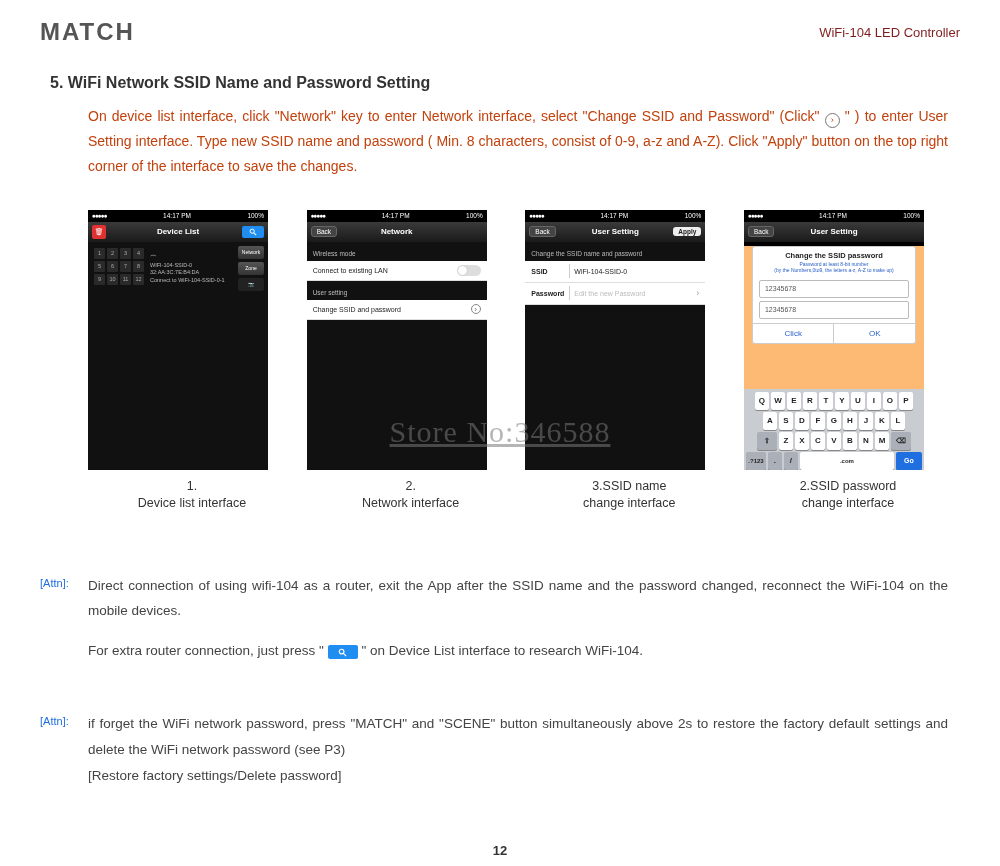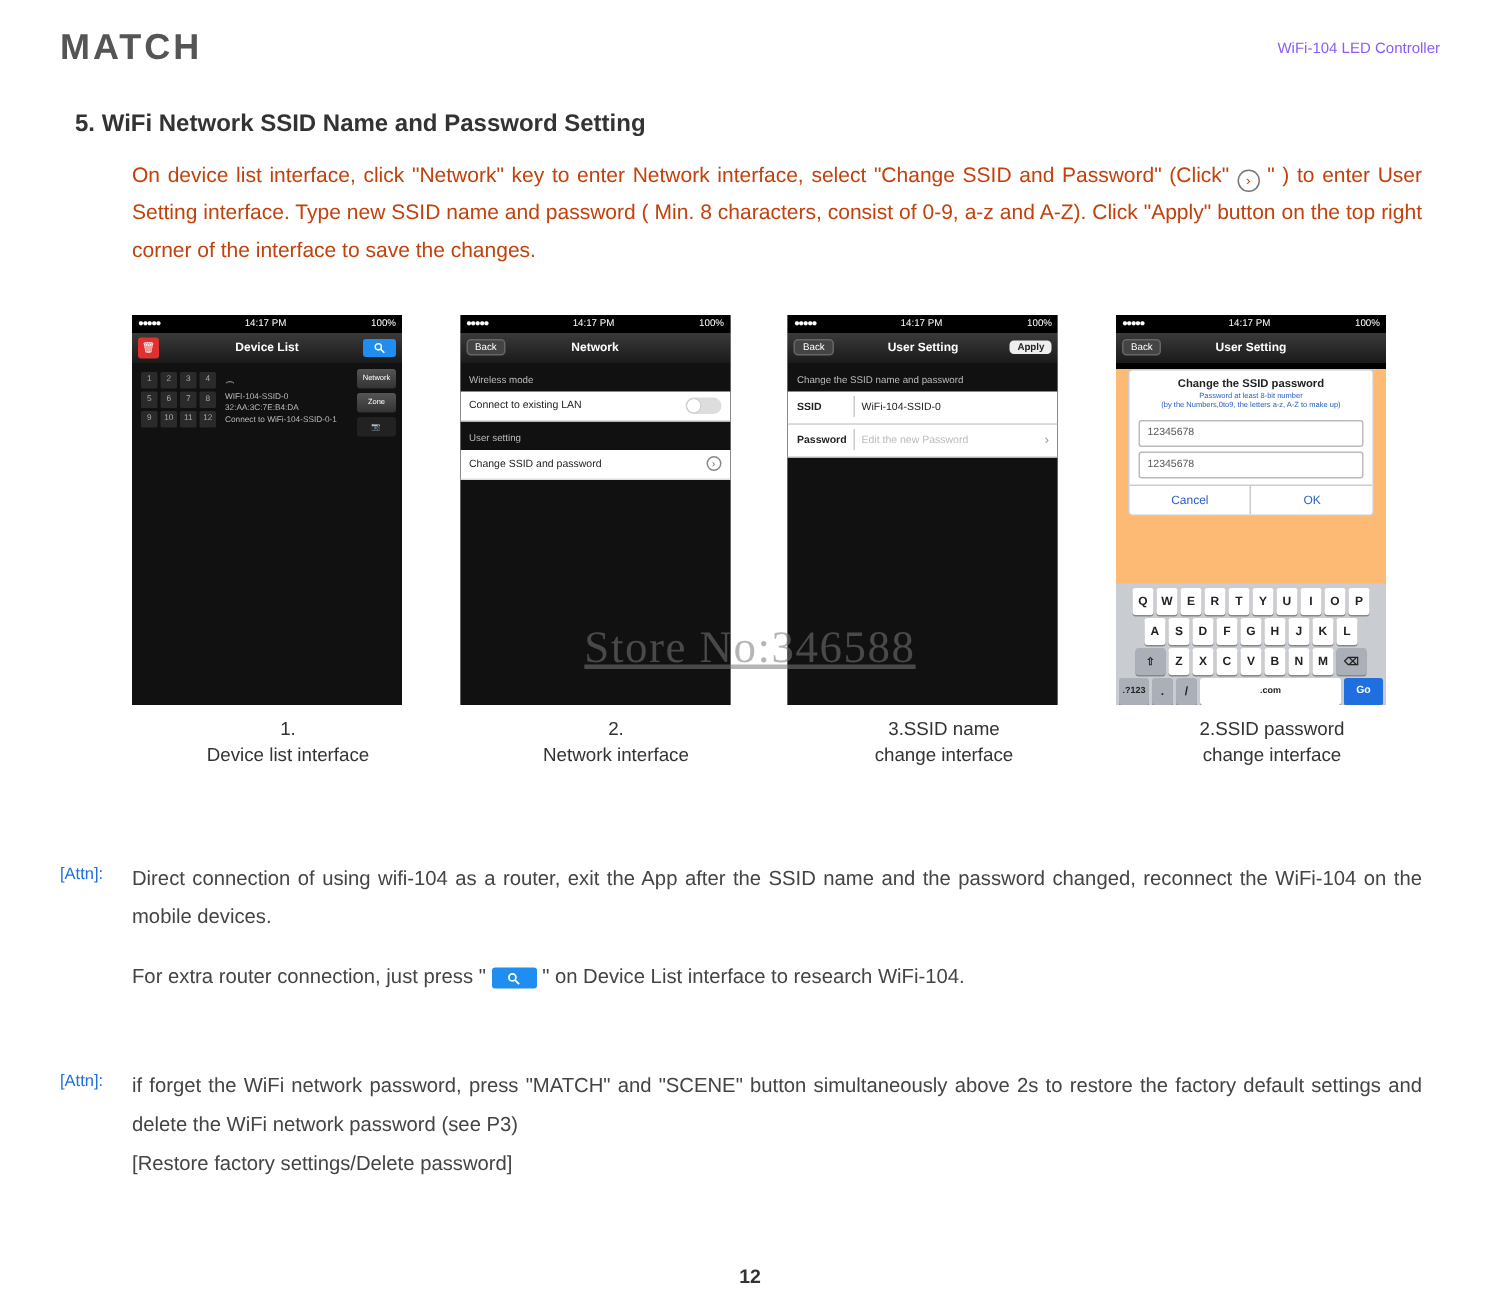--- a/index.html
+++ b/index.html
@@ -7,21 +7,21 @@
     width: 1000px;
     height: 866px;
     background: #fff;
     font-family: Arial, Helvetica, sans-serif;
     color: #333;
     position: relative;
     padding: 18px 40px 0 40px;
   }
   .hdr { display: flex; justify-content: space-between; align-items: center; margin-bottom: 28px; }
   .logo { font-family: "Arial Black", Arial, sans-serif; font-size: 24px; font-weight: 900; color: #555; letter-spacing: 2px; }
-  .hdr-right { font-size: 10px; color: #8b5cf6; }
+  .hdr-right { font-size: 13px; color: #7f1d1d; }
 
   .section-title { font-size: 16px; font-weight: bold; color: #333; margin: 0 0 12px 10px; }
   .body-text { font-size: 14px; color: #c2410c; line-height: 1.8; margin: 0 12px 0 48px; text-align: justify; }
   .inline-circle { display: inline-flex; width: 15px; height: 15px; border: 1px solid #777; border-radius: 50%; align-items: center; justify-content: center; font-size: 9px; vertical-align: -2px; }
 
   .shots { display: flex; justify-content: space-between; align-items: flex-start; margin: 30px 8px 0 48px; position: relative; }
   .shot-col { width: 208px; }
   .caption { text-align: center; font-size: 12.5px; color: #333; line-height: 1.4; margin-top: 8px; }
 
   
@@ -242,21 +242,21 @@
         <div class="nav-title">User Setting</div>
       </div>
       <div class="s4-body" style="height:228px;position:relative;">
         <div class="dlg">
           <div class="dlg-title">Change the SSID password</div>
           <div class="dlg-sub" style="white-space:pre-line">Password at least 8-bit number
 (by the Numbers,0to9, the letters a-z, A-Z to make up)</div>
           <div class="dlg-in">12345678</div>
           <div class="dlg-in">12345678</div>
           <div class="dlg-btns">
-            <div>Cancel</div>
+            <div>Click</div>
             <div>OK</div>
           </div>
         </div>
         <div class="kbd">
           <div class="krow" id="kr1">
               <div class="key">Q</div>
               <div class="key">W</div>
               <div class="key">E</div>
               <div class="key">R</div>
               <div class="key">T</div>

